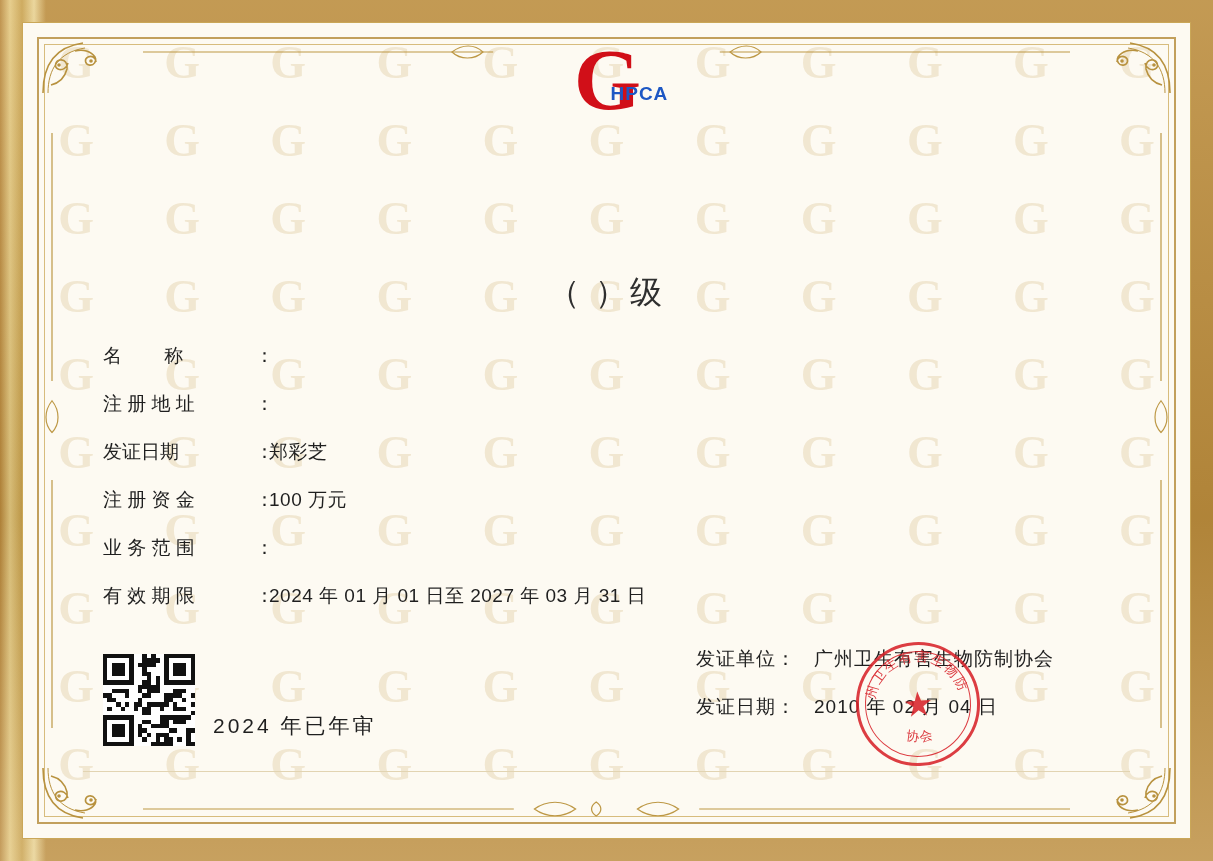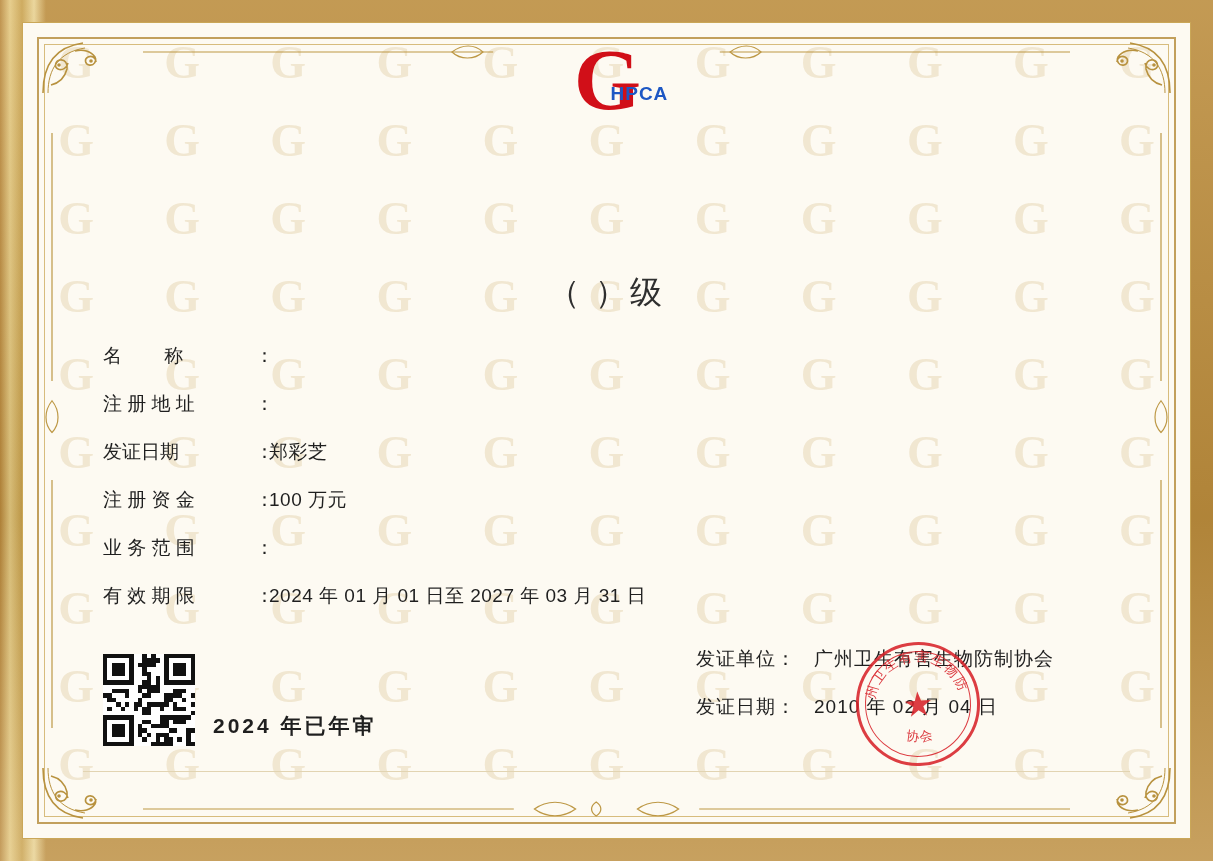--- a/index.html
+++ b/index.html
@@ -215,21 +215,20 @@
     grid-template-rows: repeat(21, 1fr);
     background: #ffffff;
   }
   .qr i { background: #111; }
   .review-text {
     margin-left: 18px;
     margin-bottom: 6px;
     font-size: 21px;
     letter-spacing: 3px;
     color: #1f1f1f;
-    font-weight: bold;
   }
   .issuer-block {
     position: absolute;
     right: 74px;
     bottom: 96px;
     text-align: left;
     width: 420px;
   }
   .issuer-row {
     display: flex;

